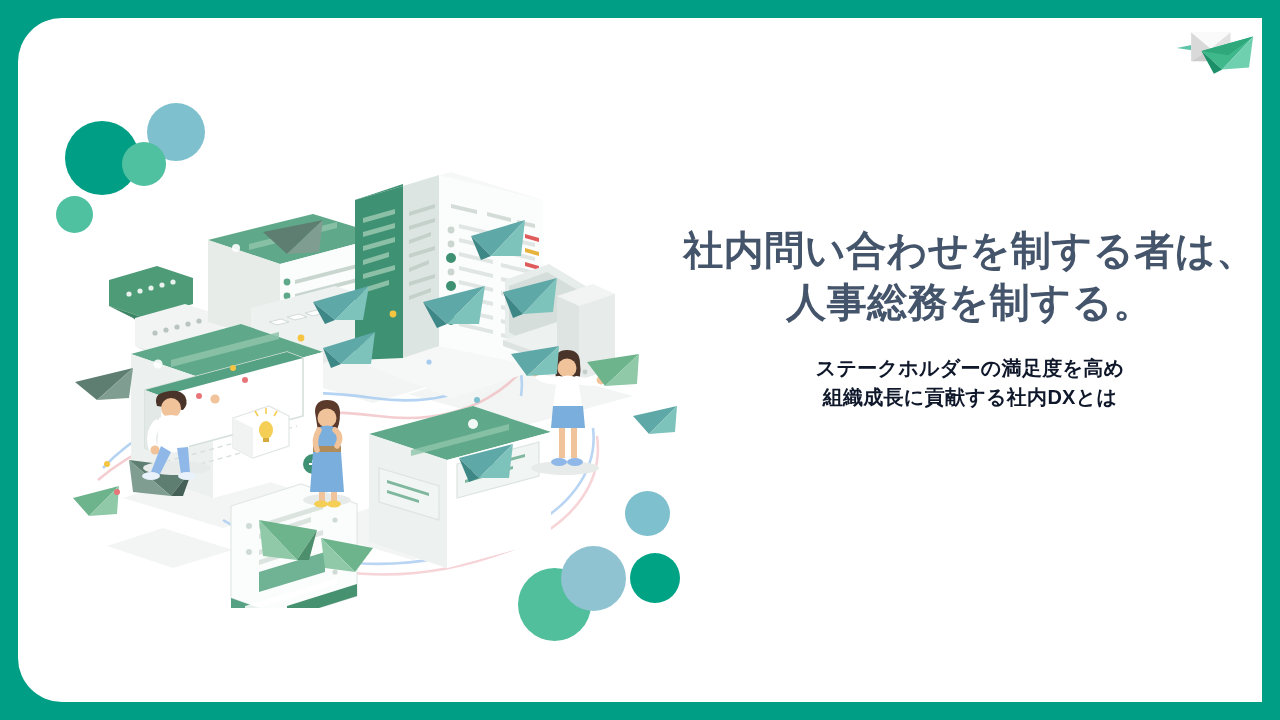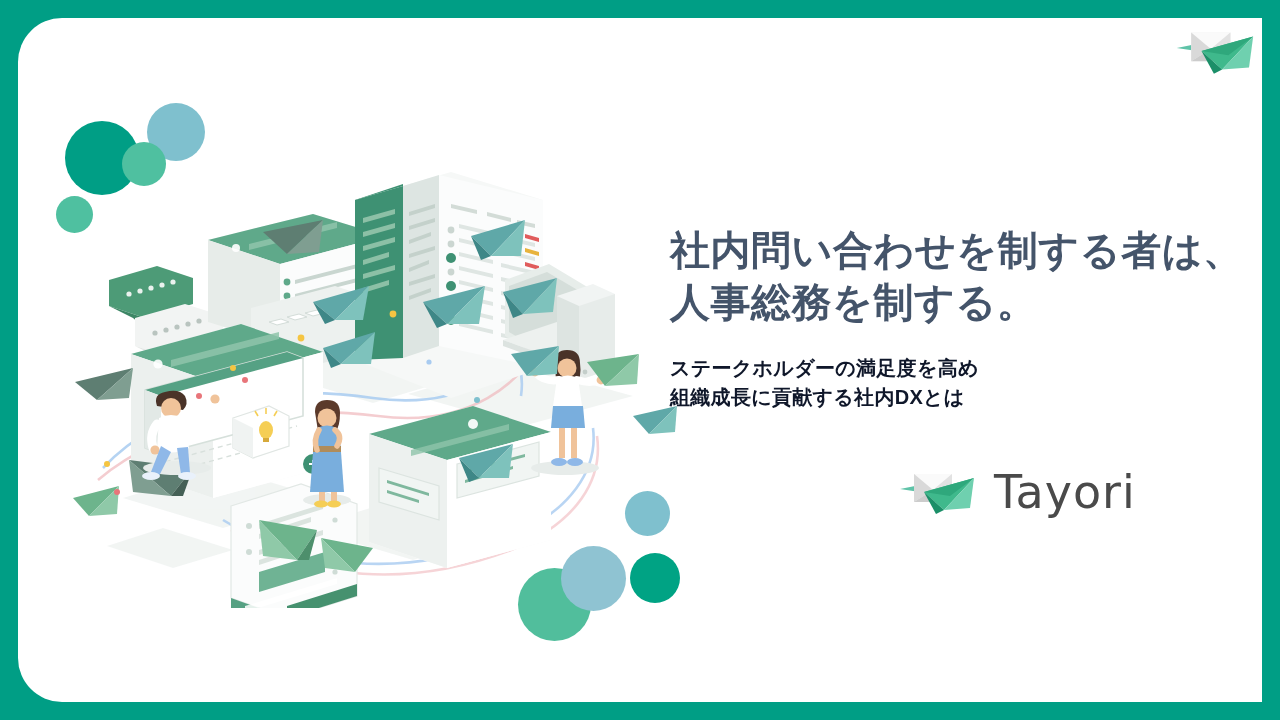--- a/index.html
+++ b/index.html
@@ -13,20 +13,21 @@
     position:relative;width:1280px;height:720px;
     background:#009E85;
   }
   
   #card{
     position:absolute;left:18px;top:18px;
     width:1244px;height:684px;
     background:#ffffff;
     border-radius:44px 0 0 44px;
     overflow:hidden;
+    text-align:center;
   }
   
   .circle{position:absolute;border-radius:50%;}
   .c-tl-big   {left:47px;  top:103px; width:74px;  height:74px; background:#009E85;}
   .c-tl-mid   {left:104px; top:124px; width:44px;  height:44px; background:#4FC0A0;}
   .c-tl-blue  {left:129px; top:85px;  width:58px;  height:58px; background:#7FC0CE;}
   .c-tl-small {left:38px;  top:178px; width:37px;  height:37px; background:#4FC0A0;}
 
   .c-bt-blue-s{left:607px; top:473px; width:45px;  height:45px; background:#7FC0CE;}
   .c-bt-blue-l{left:543px; top:528px; width:65px;  height:65px; background:#8FC3D2;}
@@ -447,35 +448,20 @@
       </g>
     </svg>
 
     <div id="textblock">
       <h1 id="title">社内問い合わせを制する者は、
 人事総務を制する。</h1>
       <p id="subtitle">ステークホルダーの満足度を高め
 組織成長に貢献する社内DXとは</p>
     </div>
 
-    <div id="logo-lockup">
-      <svg width="78" height="60" viewBox="0 0 78 60">
-        <polygon points="0,27 30,21 26,31" fill="#5FC3A8"></polygon>
-        <polygon points="14,12 52,12 52,40 14,40" fill="#F2F2F2"></polygon>
-        <polygon points="14,12 52,12 33,28" fill="#FAFAFA"></polygon>
-        <polygon points="14,12 33,28 14,40" fill="#D9D9D9"></polygon>
-        <polygon points="52,12 52,40 33,28" fill="#E2E2E2"></polygon>
-        <polygon points="14,40 33,28 52,40" fill="#CCCCCC"></polygon>
-        <polygon points="24,30 74,16 44,48" fill="#3FB98C"></polygon>
-        <polygon points="24,30 44,48 36,52" fill="#1B8F68"></polygon>
-        <polygon points="44,48 74,16 70,46" fill="#6FD0AF"></polygon>
-        <polygon points="24,30 74,16 50,34" fill="#2FA87C"></polygon>
-      </svg>
-      <span id="logo-wordmark">Tayori</span>
-    </div>
 
   </div>
 
   <svg id="corner-mark" width="82" height="62" viewBox="0 0 78 60">
     <polygon points="0,27 30,21 26,31" fill="#5FC3A8"></polygon>
     <polygon points="14,12 52,12 52,40 14,40" fill="#F2F2F2"></polygon>
     <polygon points="14,12 52,12 33,28" fill="#FAFAFA"></polygon>
     <polygon points="14,12 33,28 14,40" fill="#D9D9D9"></polygon>
     <polygon points="52,12 52,40 33,28" fill="#E2E2E2"></polygon>
     <polygon points="14,40 33,28 52,40" fill="#CCCCCC"></polygon>

